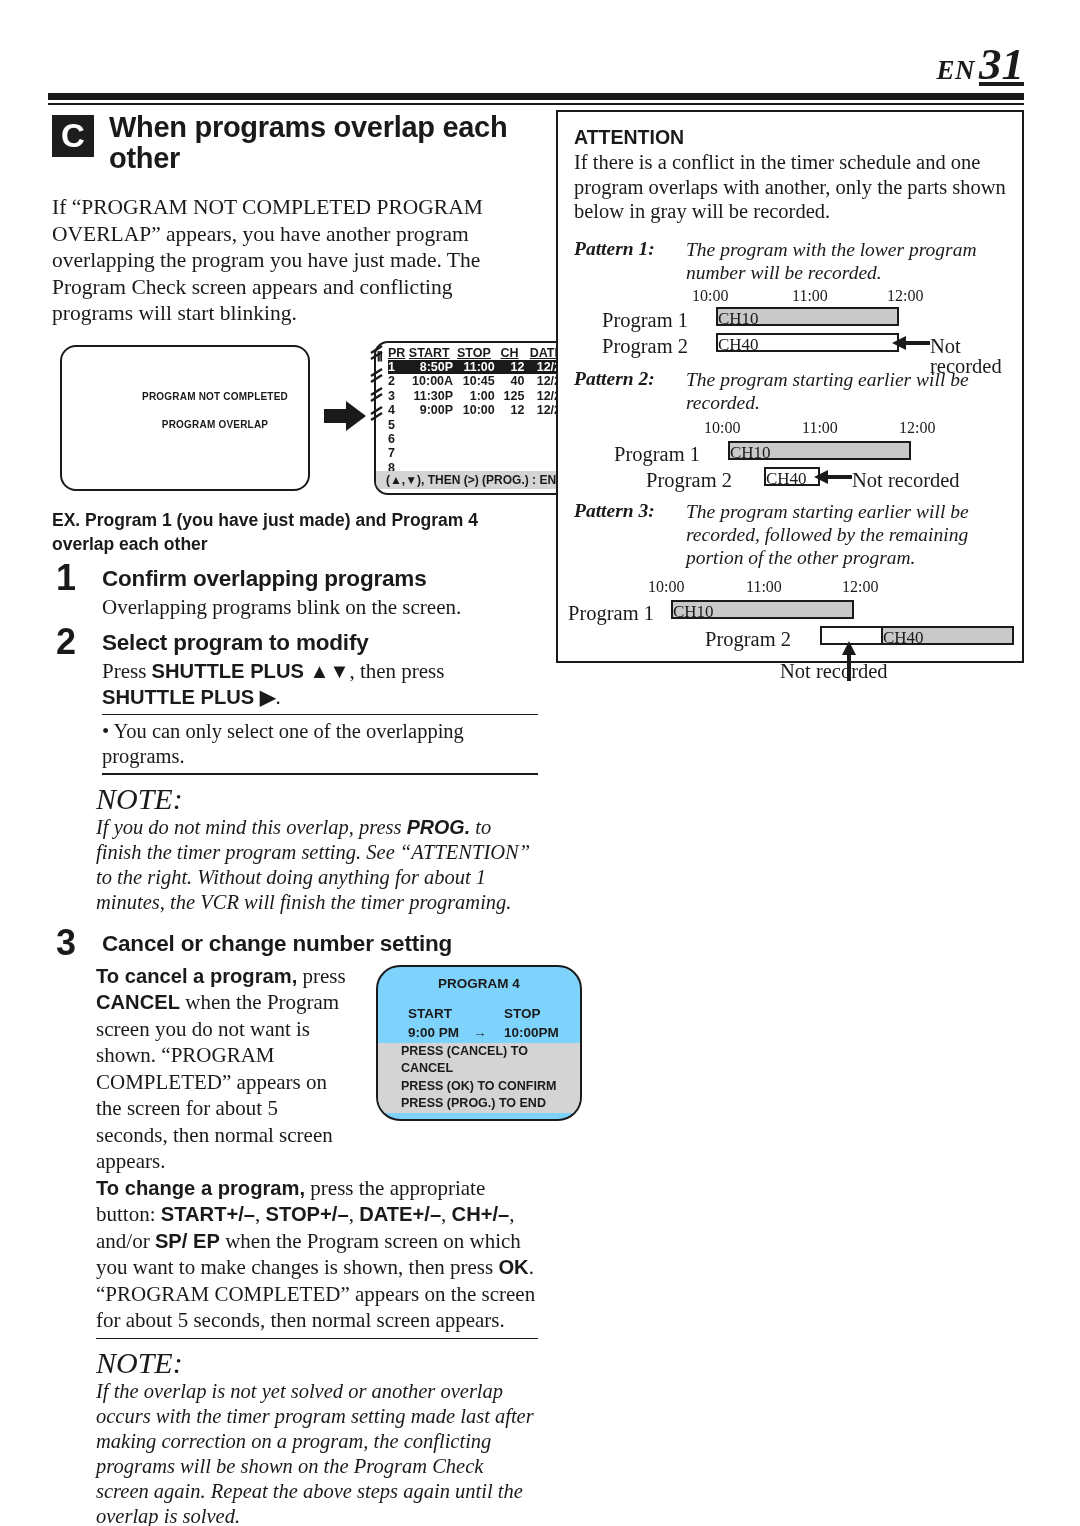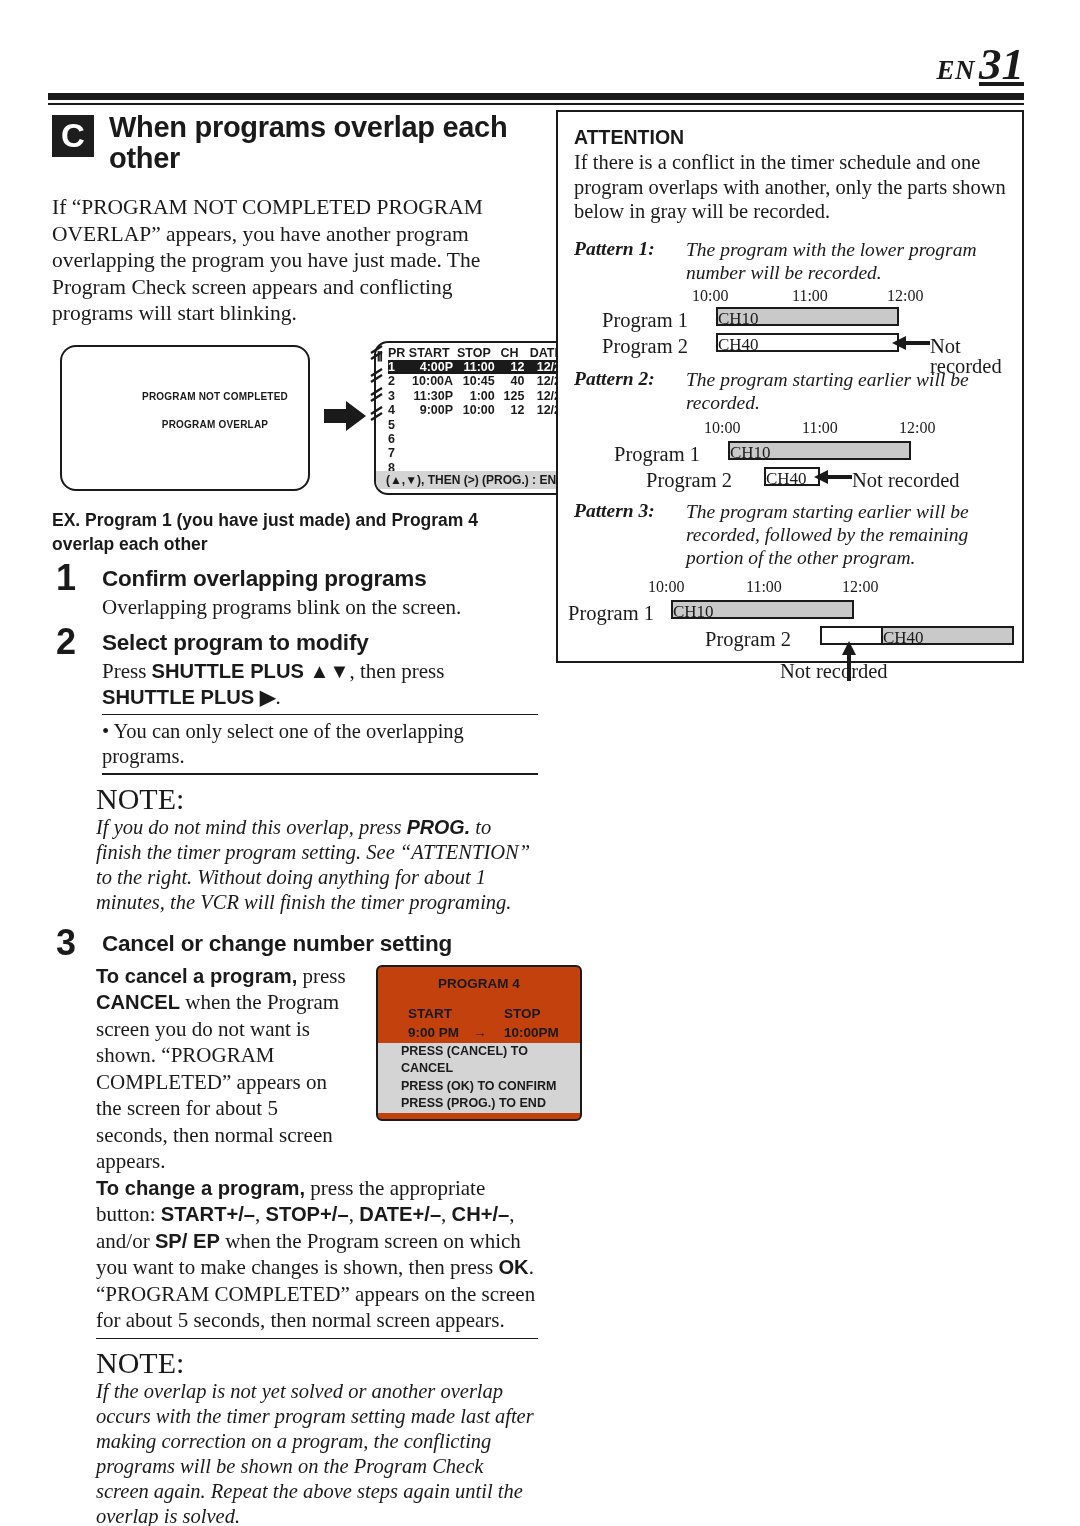--- a/index.html
+++ b/index.html
@@ -47,21 +47,21 @@
   .osd-msg .l2{top:72px;}
 
   .big-arrow{position:absolute;left:272px;top:62px;width:42px;height:30px;}
 
   .osd-tab{position:absolute;left:322px;top:2px;width:206px;height:150px;
            border:2.5px solid #1a1a1a;border-radius:14px;background:#fff;overflow:hidden;}
   .tabwrap{position:absolute;left:12px;top:3px;width:180px;}
   table.prog{border-collapse:collapse;width:180px;font-family:"Liberation Sans",sans-serif;
              font-weight:700;font-size:12.5px;}
   table.prog td,table.prog th{padding:0;height:14.4px;line-height:14.4px;}
-  table.prog th{text-align:center;font-weight:700;}
+  table.prog th{text-align:center;font-weight:700;text-decoration:underline;}
   .c-pr{width:16px;text-align:left;}
   .c-st{width:48px;text-align:right;}
   .c-sp{width:42px;text-align:right;}
   .c-ch{width:30px;text-align:right;}
   .c-dt{width:44px;text-align:right;}
   tr.hl{background:#1a1a1a;color:#fff;}
   .osd-foot{position:absolute;left:0;bottom:4px;width:100%;background:#d4d4d4;
             font-family:"Liberation Sans",sans-serif;font-weight:700;font-size:12px;
             line-height:18px;padding-left:10px;box-sizing:border-box;}
   .blink{position:absolute;font-family:"Liberation Sans",sans-serif;font-weight:700;
@@ -74,29 +74,29 @@
   .step-n{position:absolute;left:4px;top:-6px;font-family:"Liberation Sans",sans-serif;
           font-weight:700;font-size:36px;line-height:36px;}
   .step-t{font-family:"Liberation Sans",sans-serif;font-weight:700;font-size:22.5px;
           line-height:26px;letter-spacing:-0.2px;}
   .step-b{font-size:21px;line-height:26px;margin-top:2px;}
   .bullets{margin-left:50px;font-size:20.5px;line-height:25px;}
   .hr-thin{height:1.6px;background:#1a1a1a;margin:4px 0 4px 50px;}
   .hr-thin.full{margin-left:44px;}
   b,strong{font-family:"Liberation Sans",sans-serif;font-weight:700;font-size:.96em;}
 
-  .note-h{font-size:30px;line-height:32px;margin:8px 0 0 44px;
+  .note-h{font-size:30px;font-style:italic;line-height:32px;margin:8px 0 0 44px;
           font-family:"Liberation Serif",serif;}
   .note-b{font-size:20.5px;font-style:italic;line-height:25px;margin-left:44px;}
 
   
   .p4wrap{position:relative;margin-top:6px;height:210px;}
   .p4txt{position:absolute;left:44px;top:0;width:252px;font-size:21px;line-height:26.5px;}
   .p4osd{position:absolute;left:324px;top:2px;width:202px;height:152px;
-         border:2.5px solid #1a1a1a;border-radius:6px;background:#c2410c;overflow:hidden;
+         border:2.5px solid #1a1a1a;border-radius:24px;background:#7dd3fc;overflow:hidden;
          font-family:"Liberation Sans",sans-serif;font-weight:700;}
   .p4title{text-align:center;font-size:13.5px;margin-top:9px;}
   .p4grid{position:relative;margin-top:14px;font-size:13.5px;line-height:17px;}
   .p4grid .lft{position:absolute;left:30px;}
   .p4grid .rgt{position:absolute;left:126px;}
   .p4grid .arr{position:absolute;left:95px;}
   .p4foot{position:absolute;left:0;bottom:6px;width:100%;background:#d4d4d4;
           font-size:12.5px;line-height:17.5px;padding-left:23px;box-sizing:border-box;}
 
   .chg{font-size:21px;line-height:26.5px;margin-left:44px;margin-top:2px;}
@@ -168,21 +168,21 @@
               <th class="c-pr">PR</th>
               <th class="c-st">START</th>
               <th class="c-sp">STOP</th>
               <th class="c-ch">CH</th>
               <th class="c-dt">DATE</th>
             </tr>
               </thead>
             <tbody>
                 <tr class="hl">
                   <td class="c-pr">1</td>
-                  <td class="c-st">4:00P</td>
+                  <td class="c-st">8:50P</td>
                   <td class="c-sp">11:00</td>
                   <td class="c-ch">12</td>
                   <td class="c-dt">12/24</td>
                 </tr>
                 <tr>
                   <td class="c-pr">2</td>
                   <td class="c-st">10:00A</td>
                   <td class="c-sp">10:45</td>
                   <td class="c-ch">40</td>
                   <td class="c-dt">12/25</td>

